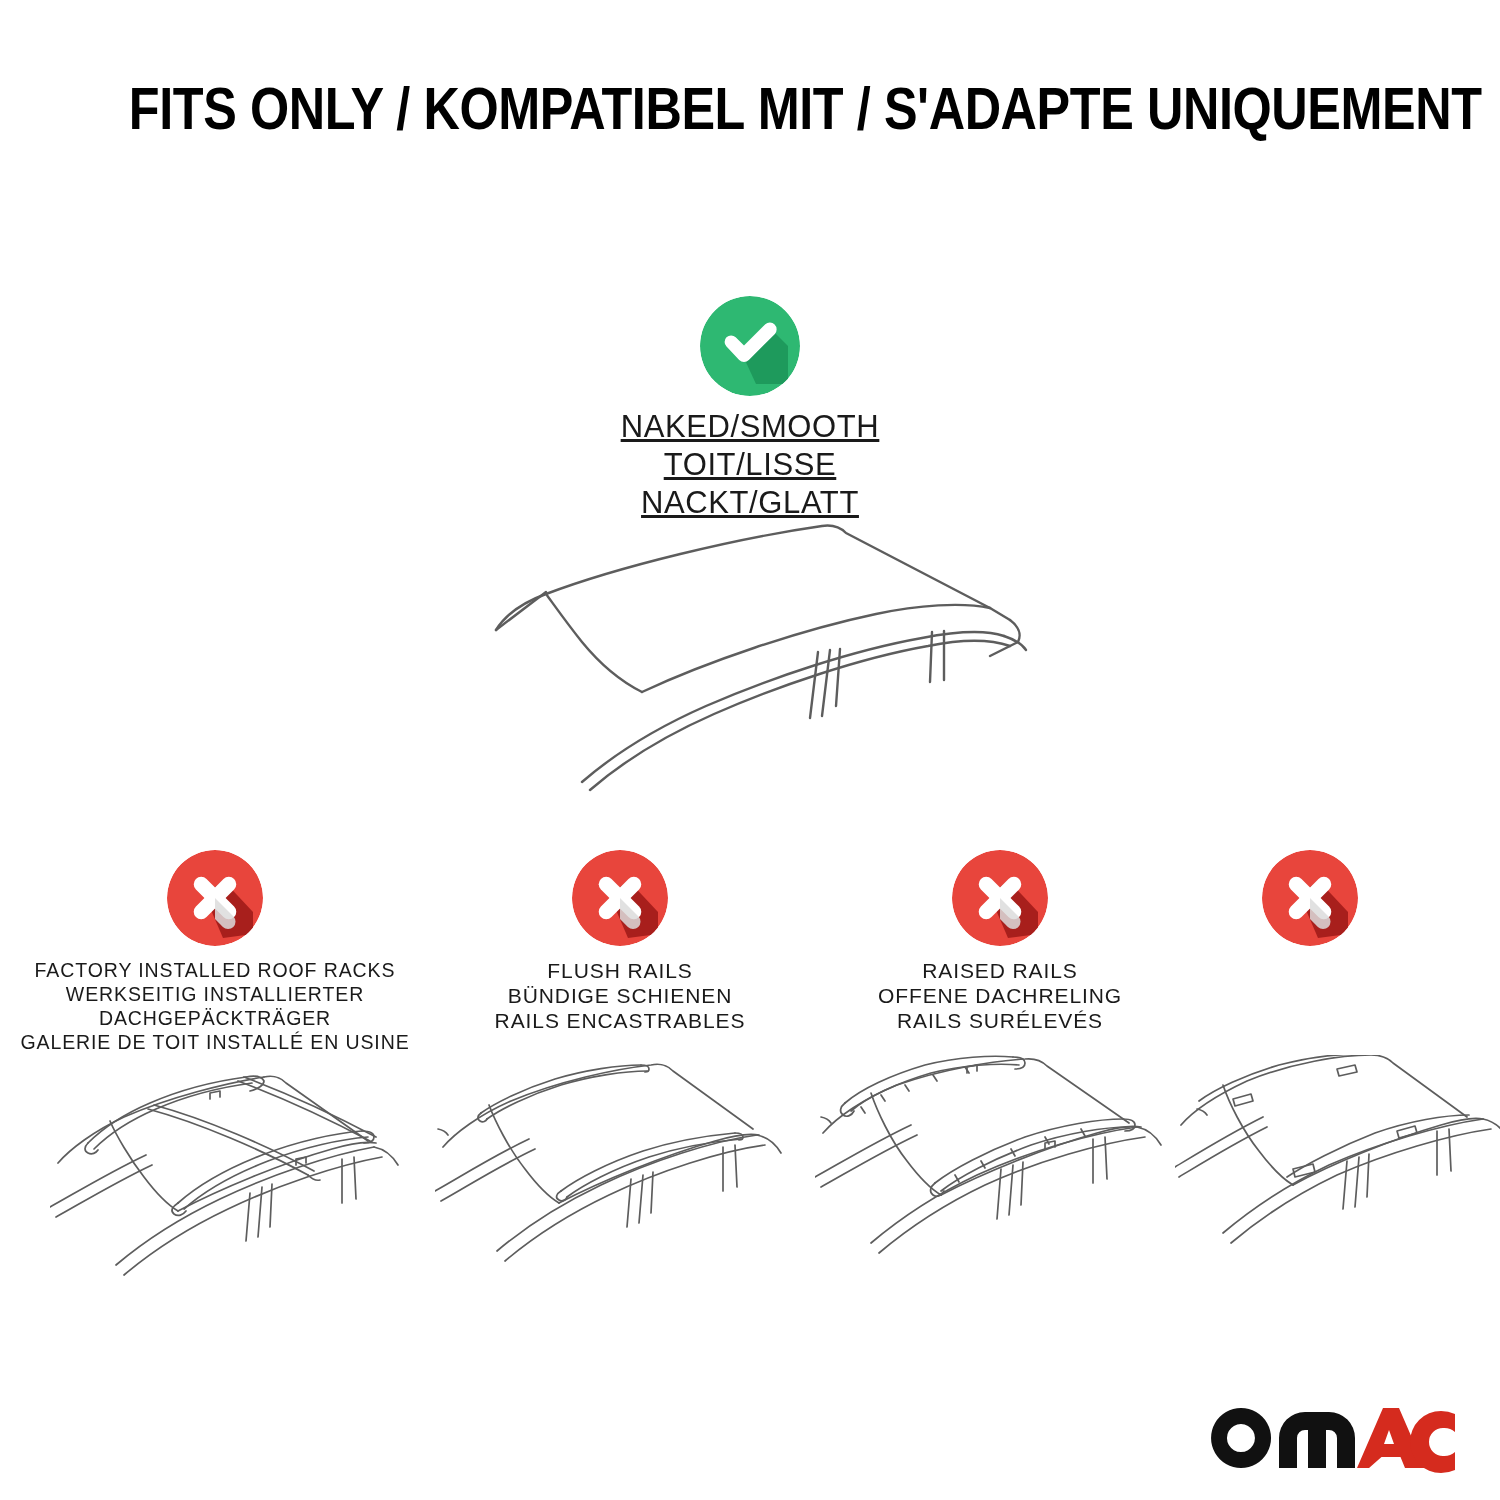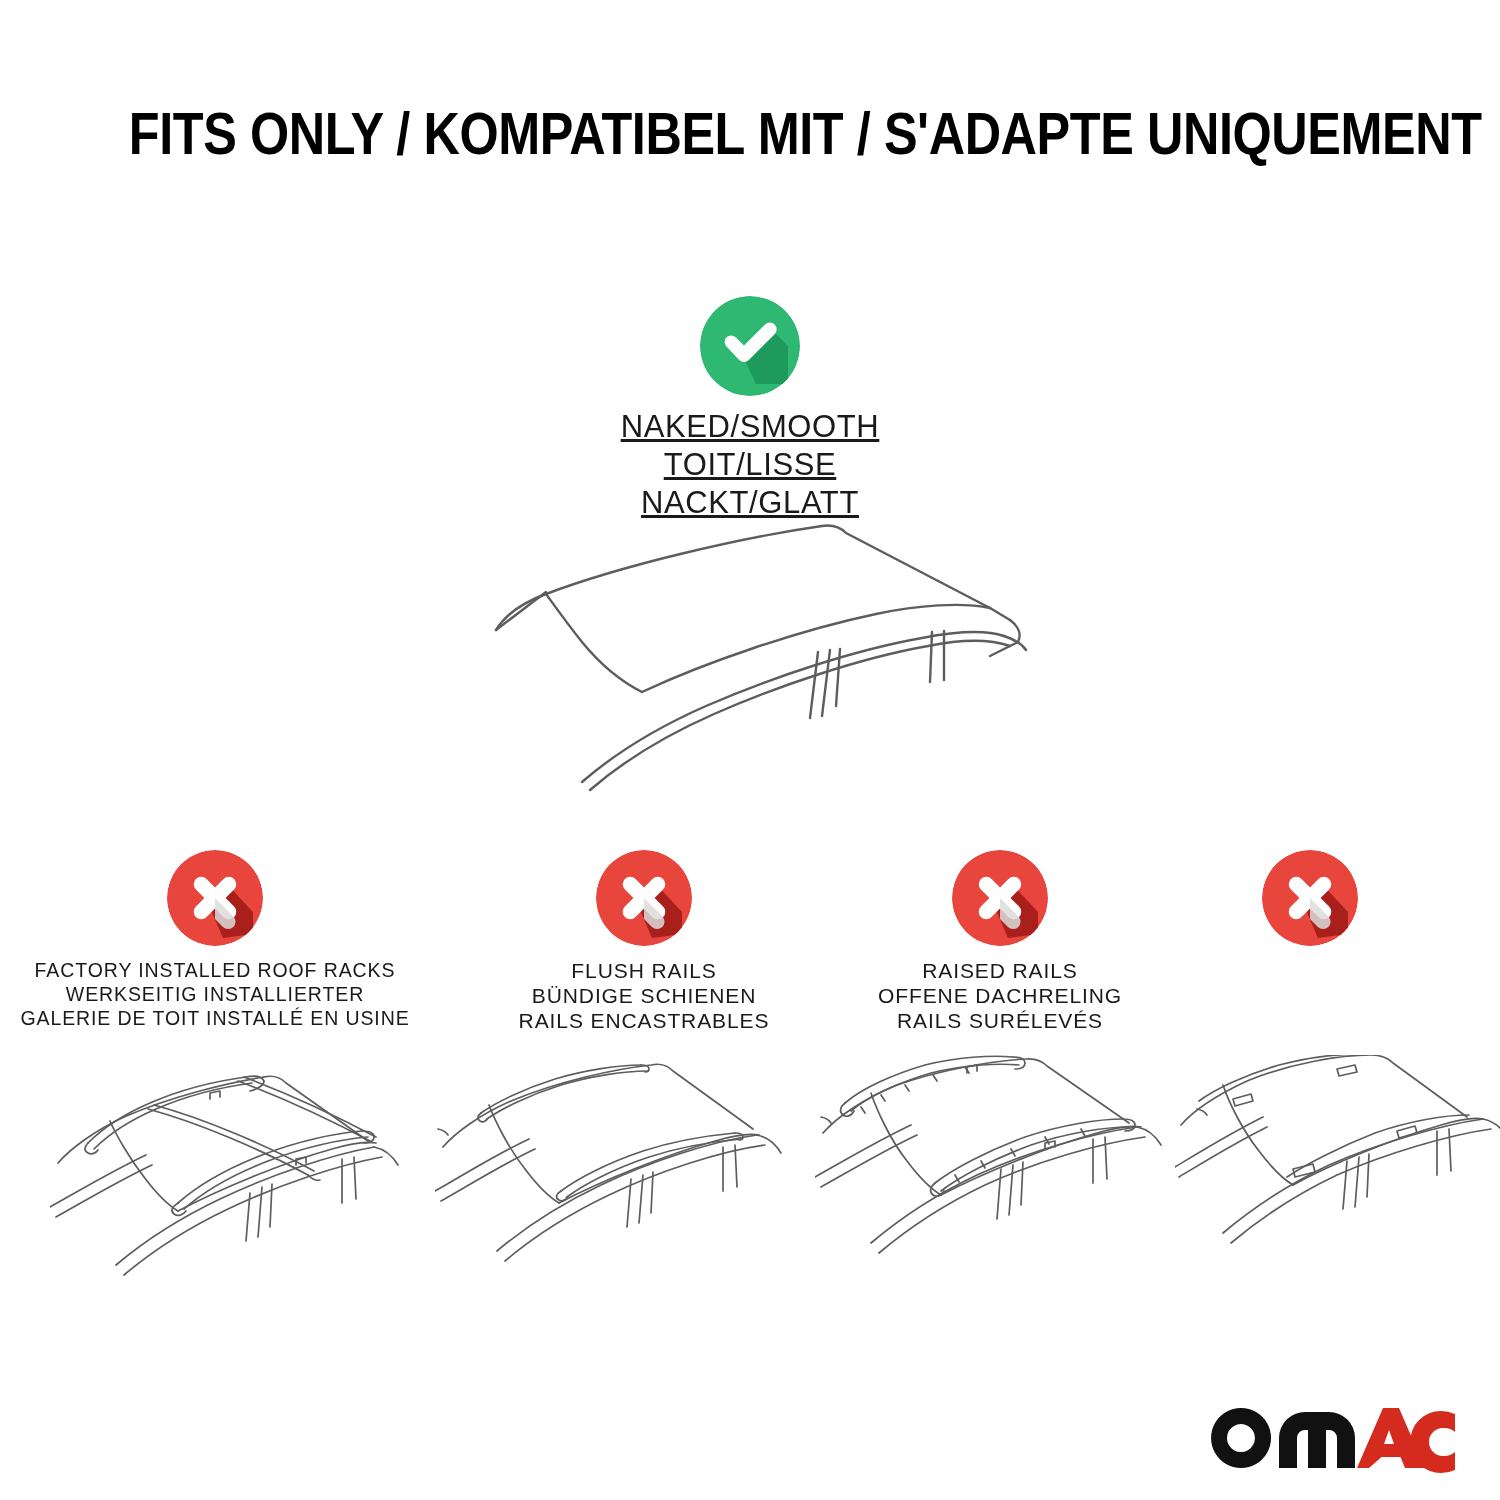--- a/index.html
+++ b/index.html
@@ -14,21 +14,21 @@
     overflow: hidden;
     font-family: "Liberation Sans", sans-serif;
     color: #1a1a1a;
     -webkit-font-smoothing: antialiased;
   }
 
   
   .title-bar {
     position: absolute;
     left: 0;
-    top: 104px;
+    top: 79px;
     width: 1228px;
     text-align: center;
   }
   .title-text {
     display: inline-block;
     font-family: "Liberation Sans Narrow", "Liberation Sans", sans-serif;
     font-weight: 700;
     font-size: 60px;
     letter-spacing: -0.5px;
     line-height: 1;
@@ -86,21 +86,21 @@
   }
 
   
   .bottom-card .badge { width: 96px; height: 96px; }
   .bottom-card .label-line {
     font-size: 21px;
     line-height: 25px;
     letter-spacing: 0.9px;
   }
   #card-factory  { left: 15px;   top: 850px; width: 400px; }
-  #card-flush    { left: 474px;  top: 850px; width: 340px; }
+  #card-flush    { left: 450px;  top: 850px; width: 340px; }
   #card-raised   { left: 830px;  top: 850px; width: 340px; }
   #card-fixed    { left: 1160px; top: 850px; width: 300px; }
 
   #card-factory .label-line { font-size: 19.5px; line-height: 24px; }
 
   .bottom-illustration {
     position: absolute;
     height: 240px;
   }
   #ill-factory { left: 50px;   top: 1055px; width: 400px; }
@@ -180,20 +180,21 @@
       <g fill="#ffffff">
         <rect x="21" y="40.5" width="54" height="15" rx="7.5" transform="rotate(45 48 48)"></rect>
         <rect x="21" y="40.5" width="54" height="15" rx="7.5" transform="rotate(-45 48 48)"></rect>
       </g>
       <path d="M48 48 L66.5 66.5 a7.5 7.5 0 0 1 -10.6 10.6 L48 69 Z" fill="#DCDCDC" opacity="0.85"></path>
     </svg>
   </div>
   <div class="labels">
     <span class="label-line">FACTORY INSTALLED ROOF RACKS</span>
     <span class="label-line">WERKSEITIG INSTALLIERTER</span>
+    <span class="label-line">DACHGEPÄCKTRÄGER</span>
     <span class="label-line">GALERIE DE TOIT INSTALLÉ EN USINE</span>
   </div>
 </div>
 
 <div class="card bottom-card" id="card-flush">
   <div class="badge">
     <svg viewBox="0 0 96 96" width="96" height="96" aria-hidden="true">
       <circle cx="48" cy="48" r="48" fill="#E8453C"></circle>
       <path d="M38 46 L56 30 L86 62 L86 84 L56 88 Z" fill="#A81F1C"></path>
       <g fill="#ffffff">

